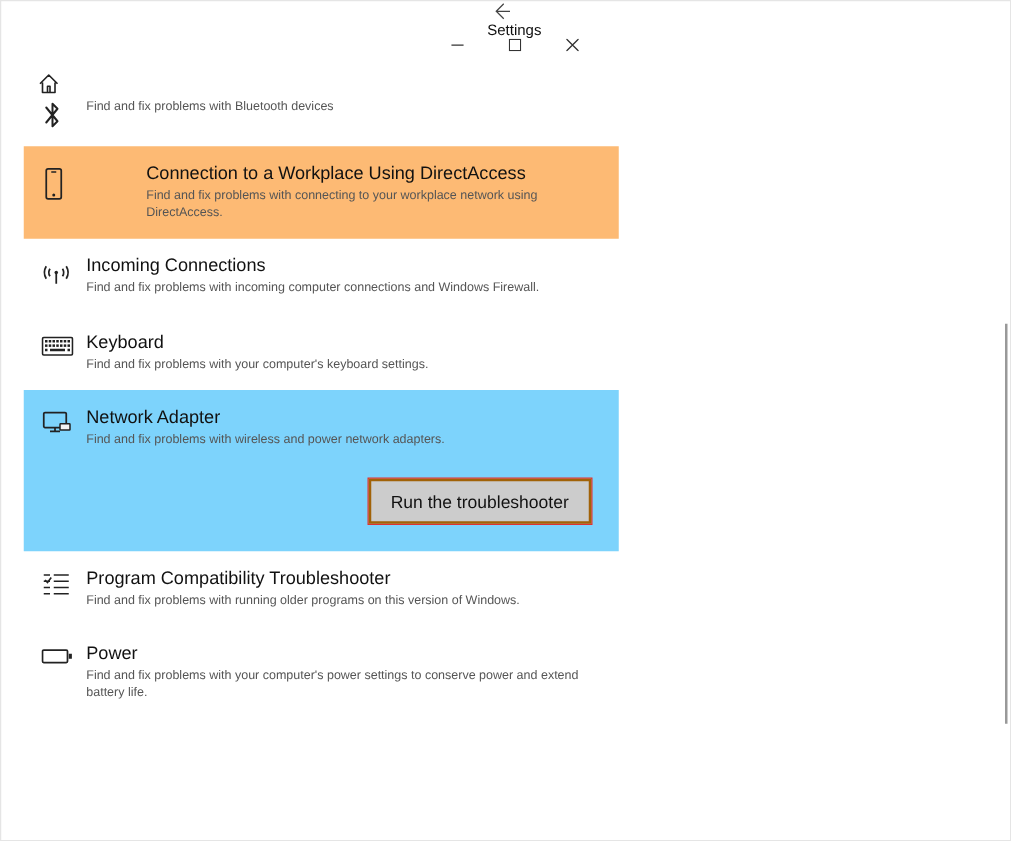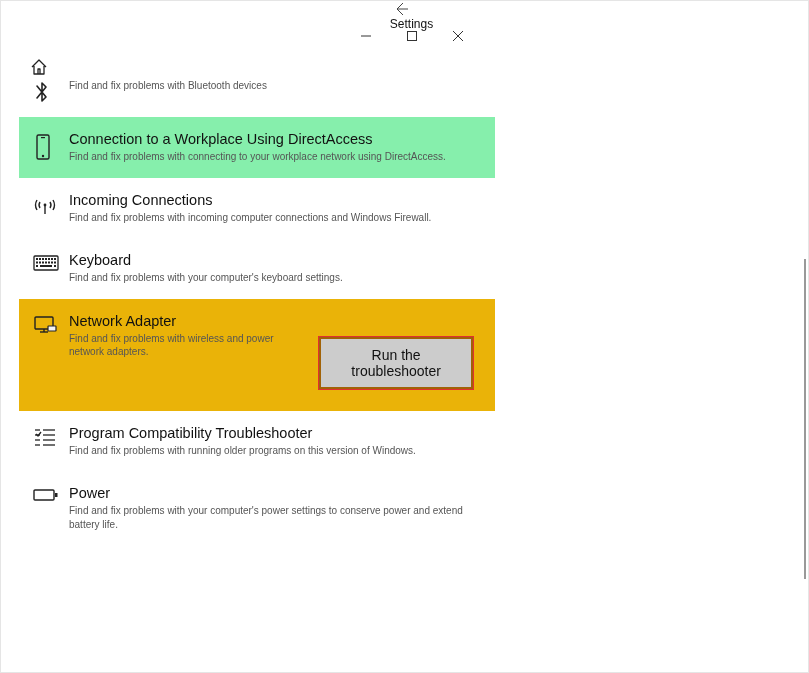--- a/index.html
+++ b/index.html
@@ -81,25 +81,26 @@
       font-size: 14.5px;
       color: #111;
       margin-bottom: 3px;
     }
     .item .t-desc {
       font-size: 10px;
       color: #555;
       line-height: 1.35;
     }
     .item.highlight {
-      background: #86efac;
+      background: #fdba74;
+      gap: 48px;
     }
     .item.selected {
-      background: #eab308;
-      flex-direction: row;
+      background: #7dd3fc;
+      flex-direction: column;
     }
     .item.selected .row1 {
       display: flex;
     }
     .run-row {
       display: flex;
       justify-content: flex-end;
       padding: 24px 12px 8px 0;
     }
     .run-btn {

